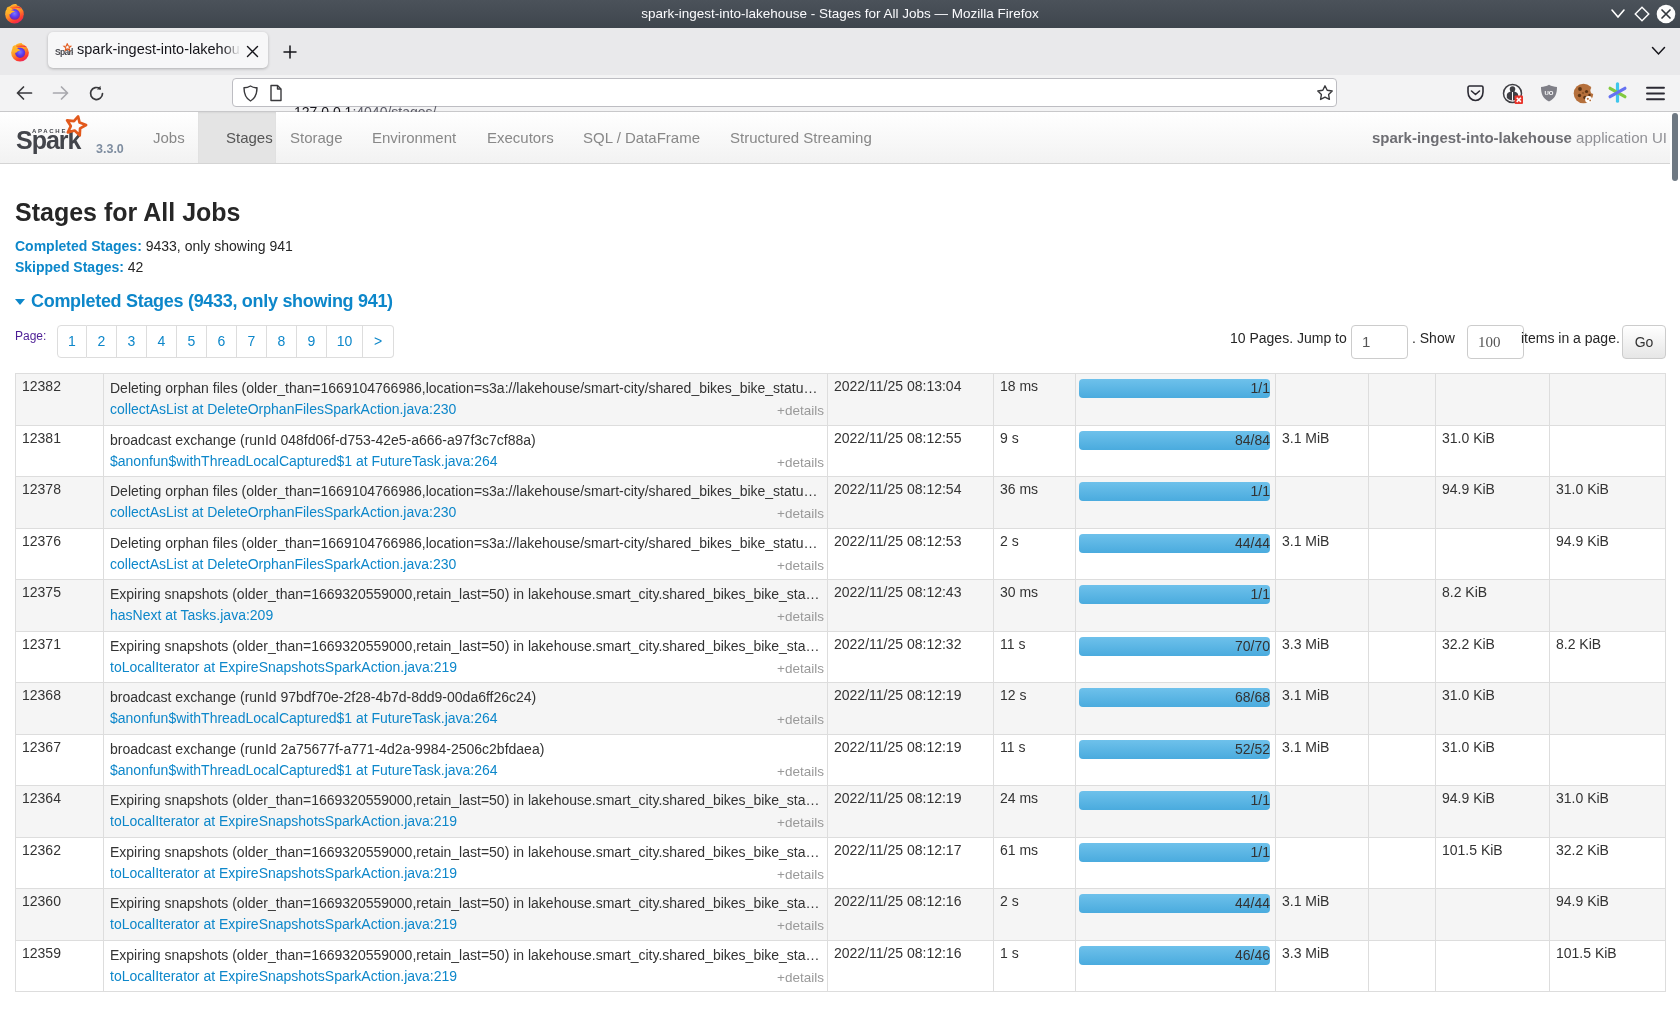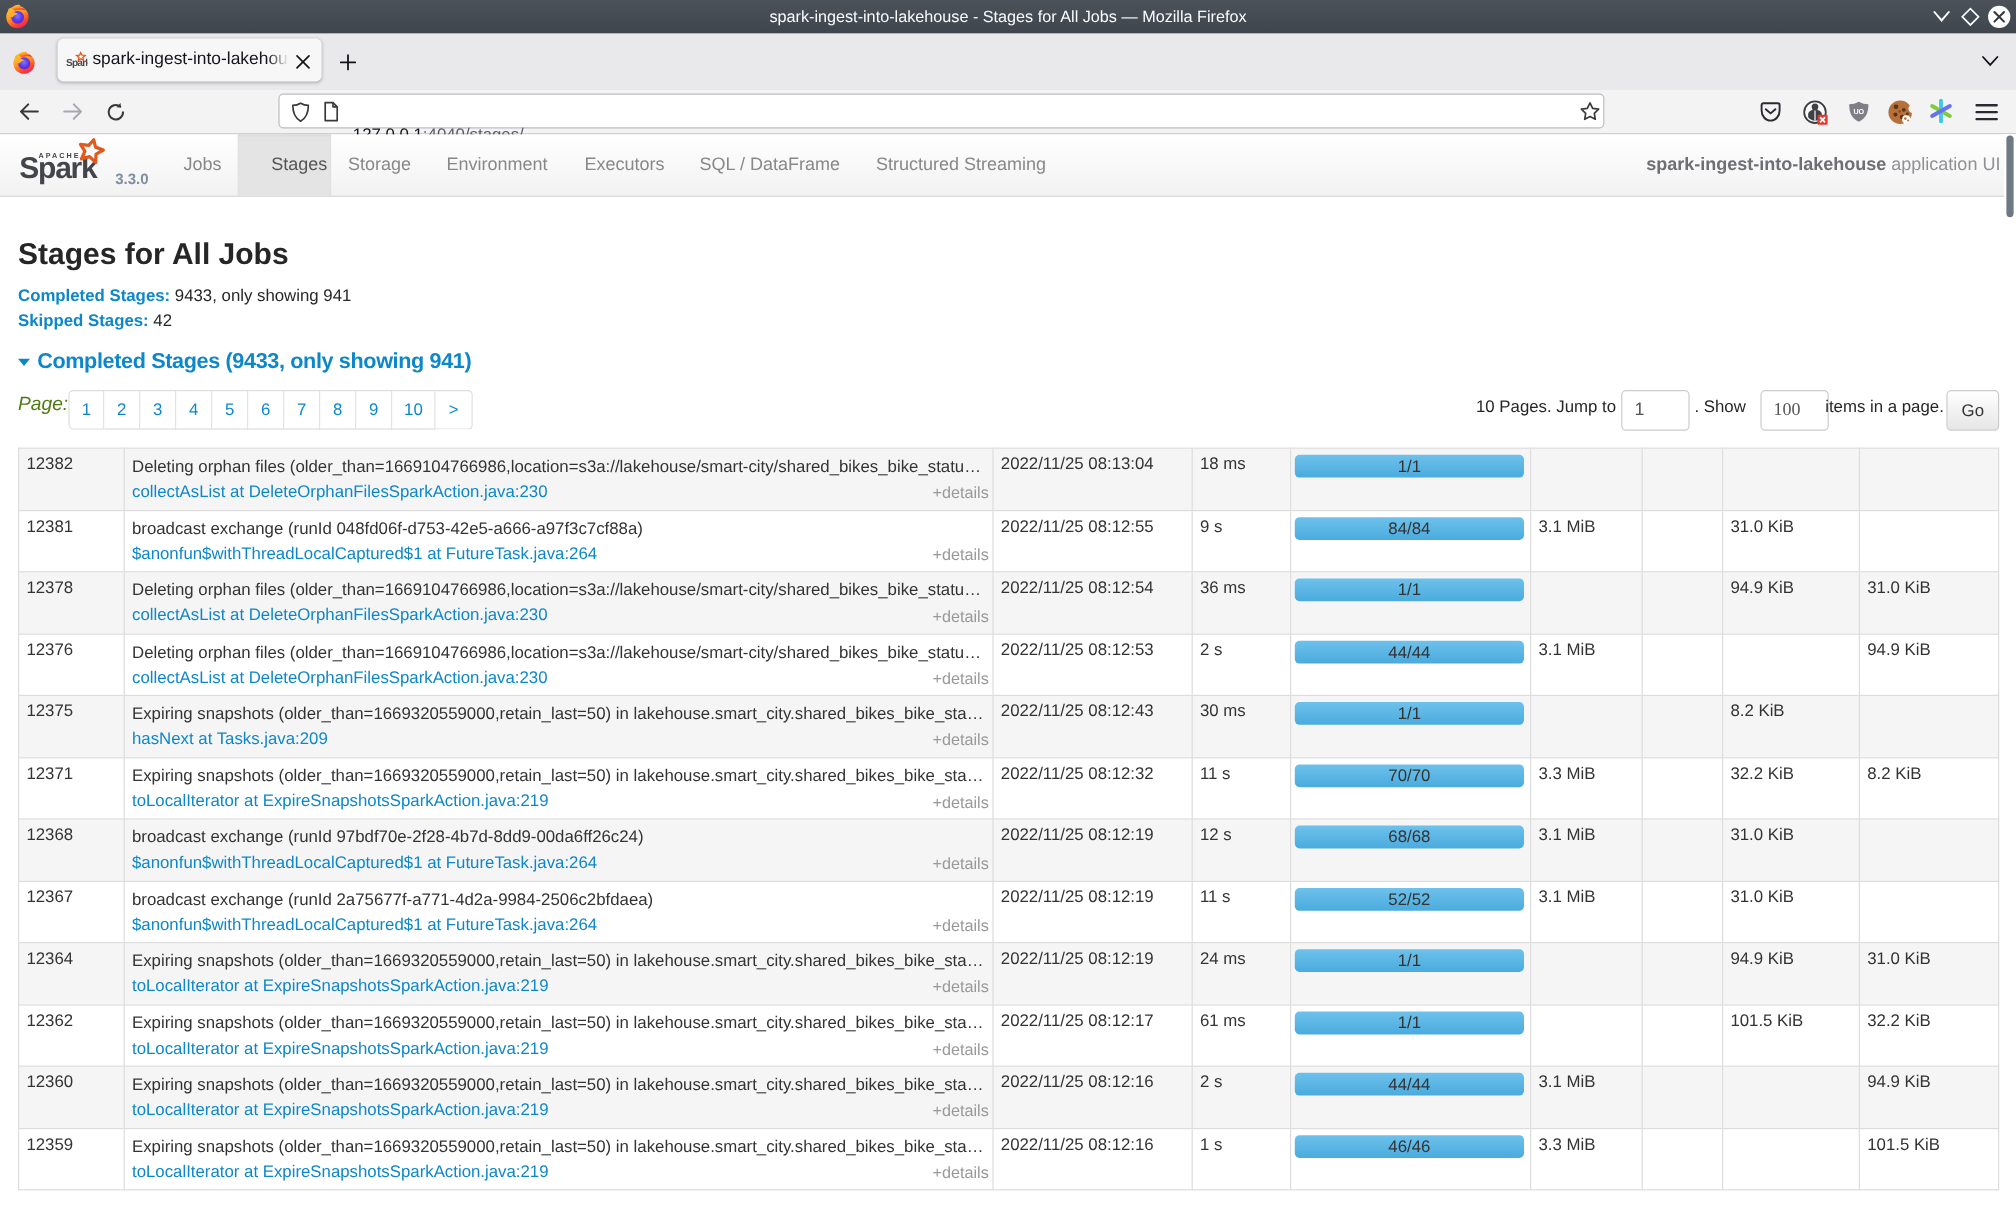--- a/index.html
+++ b/index.html
@@ -20,38 +20,38 @@
 .sparknav { position:absolute; left:0; top:112px; width:1680px; height:52px; background:linear-gradient(#ffffff,#f2f2f2); border-bottom:1px solid #d4d4d4; }
 .navtext { position:absolute; top:112px; height:51px; line-height:51px; font-size:15px; color:#888; white-space:nowrap; }
 .navactivebg { position:absolute; left:198px; top:112px; width:78px; height:51px; background:#e4e4e4; box-shadow:inset 0 1px 2px rgba(0,0,0,.06); }
 .appname { position:absolute; top:112px; right:13px; height:51px; line-height:51px; font-size:15px; color:#909095; }
 .appname b { color:#6e6e73; }
 .pagetitle { position:absolute; left:15px; top:198px; font-size:25px; font-weight:bold; color:#262626; letter-spacing:0; }
 .statline { position:absolute; left:15px; font-size:14px; color:#262626;text-align:center; }
 .statline b { color:#0d87ca; }
 .collapsehead { position:absolute; left:15px; top:291px; font-size:18px; letter-spacing:-0.3px; font-weight:bold; color:#0d87ca; }
 .caret { display:inline-block; width:0; height:0; border-left:5.5px solid transparent; border-right:5.5px solid transparent; border-top:6.5px solid #0d87ca; margin-right:6px; margin-bottom:2px; letter-spacing:0; }
-.pagerlabel { position:absolute; left:15px; top:329px; font-size:16px; color:#4d7c0f;font-style:italic; }
+.pagerlabel { position:absolute; left:15px; top:329px; font-size:12px; color:#4c1d95; }
 .pagebtns { position:absolute; left:57px; top:325px; display:flex; height:33px; }
 .pagebtn { width:30px; height:33px; border:1px solid #ddd; border-left:none; line-height:31px; text-align:center; color:#0d87ca; font-size:14px; background:#fff; }
 .pagebtn.first { border-left:1px solid #ddd; border-radius:4px 0 0 4px; }
 .pagebtn.w10 { width:36px; }
 .pagebtn.last { width:31px; border-radius:0 4px 4px 0; }
 .jumprow { position:absolute; top:330px; left:1230px; font-size:14px; color:#262626; }
 .jumpinput { position:absolute; top:324.5px; width:57px; height:34px; border:1px solid #ccc; border-radius:4px; font-size:15px; color:#555; padding-left:10px; line-height:32px; background:#fff; }
 .gobtn { position:absolute; top:324.5px; left:1622px; width:44px; height:34px; border:1px solid #ccc; border-radius:4px; background:linear-gradient(#ffffff,#e6e6e6); color:#333; font-size:14px; line-height:32px; text-align:center; }
 table.stages { position:absolute; left:15px; top:373px; width:1650px; border-collapse:collapse; font-size:14px; color:#333; table-layout:fixed; }
 table.stages th, table.stages td { border:1px solid #ddd; padding:4px 6px; vertical-align:top; text-align:left; }
 table.stages th { background:linear-gradient(#fafafa,#ededed); font-weight:bold; padding:5px 6px; height:30px; }
 table.stages td { height:51.5px; }
 table.stages tr.odd td { background:#f5f5f5; }
 td .l1 { white-space:nowrap; overflow:hidden; line-height:21px; }
 td .l2 { line-height:21px; color:#0d87ca; position:relative; }
 td .l2 .det { position:absolute; right:-3px; top:1px; color:#999; font-size:13.5px; }
-.pbar { width:191px; height:19px; border-radius:4px; background:linear-gradient(#6ec1eb,#4aabde); text-align:center; line-height:19px; color:#333; font-size:14px; margin-top:1px; margin-left:-3px; }
+.pbar { width:191px; height:19px; border-radius:4px; background:linear-gradient(#6ec1eb,#4aabde); text-align:right; line-height:19px; color:#333; font-size:14px; margin-top:1px; margin-left:-3px; }
 .scroll { position:absolute; left:1670px; top:112px; width:10px; height:900px; background:#fff; }
 .thumb { position:absolute; left:2px; top:1px; width:6px; height:68px; background:#6f7983; border-radius:3px; }
 </style>
 </head>
 <body>
 
 <div class="titlebar">
     <span class="title">spark-ingest-into-lakehouse - Stages for All Jobs — Mozilla Firefox</span>
   </div>
 <svg class="abs" style="left:4px;top:3px" width="21" height="21" viewBox="0 0 21 21">

